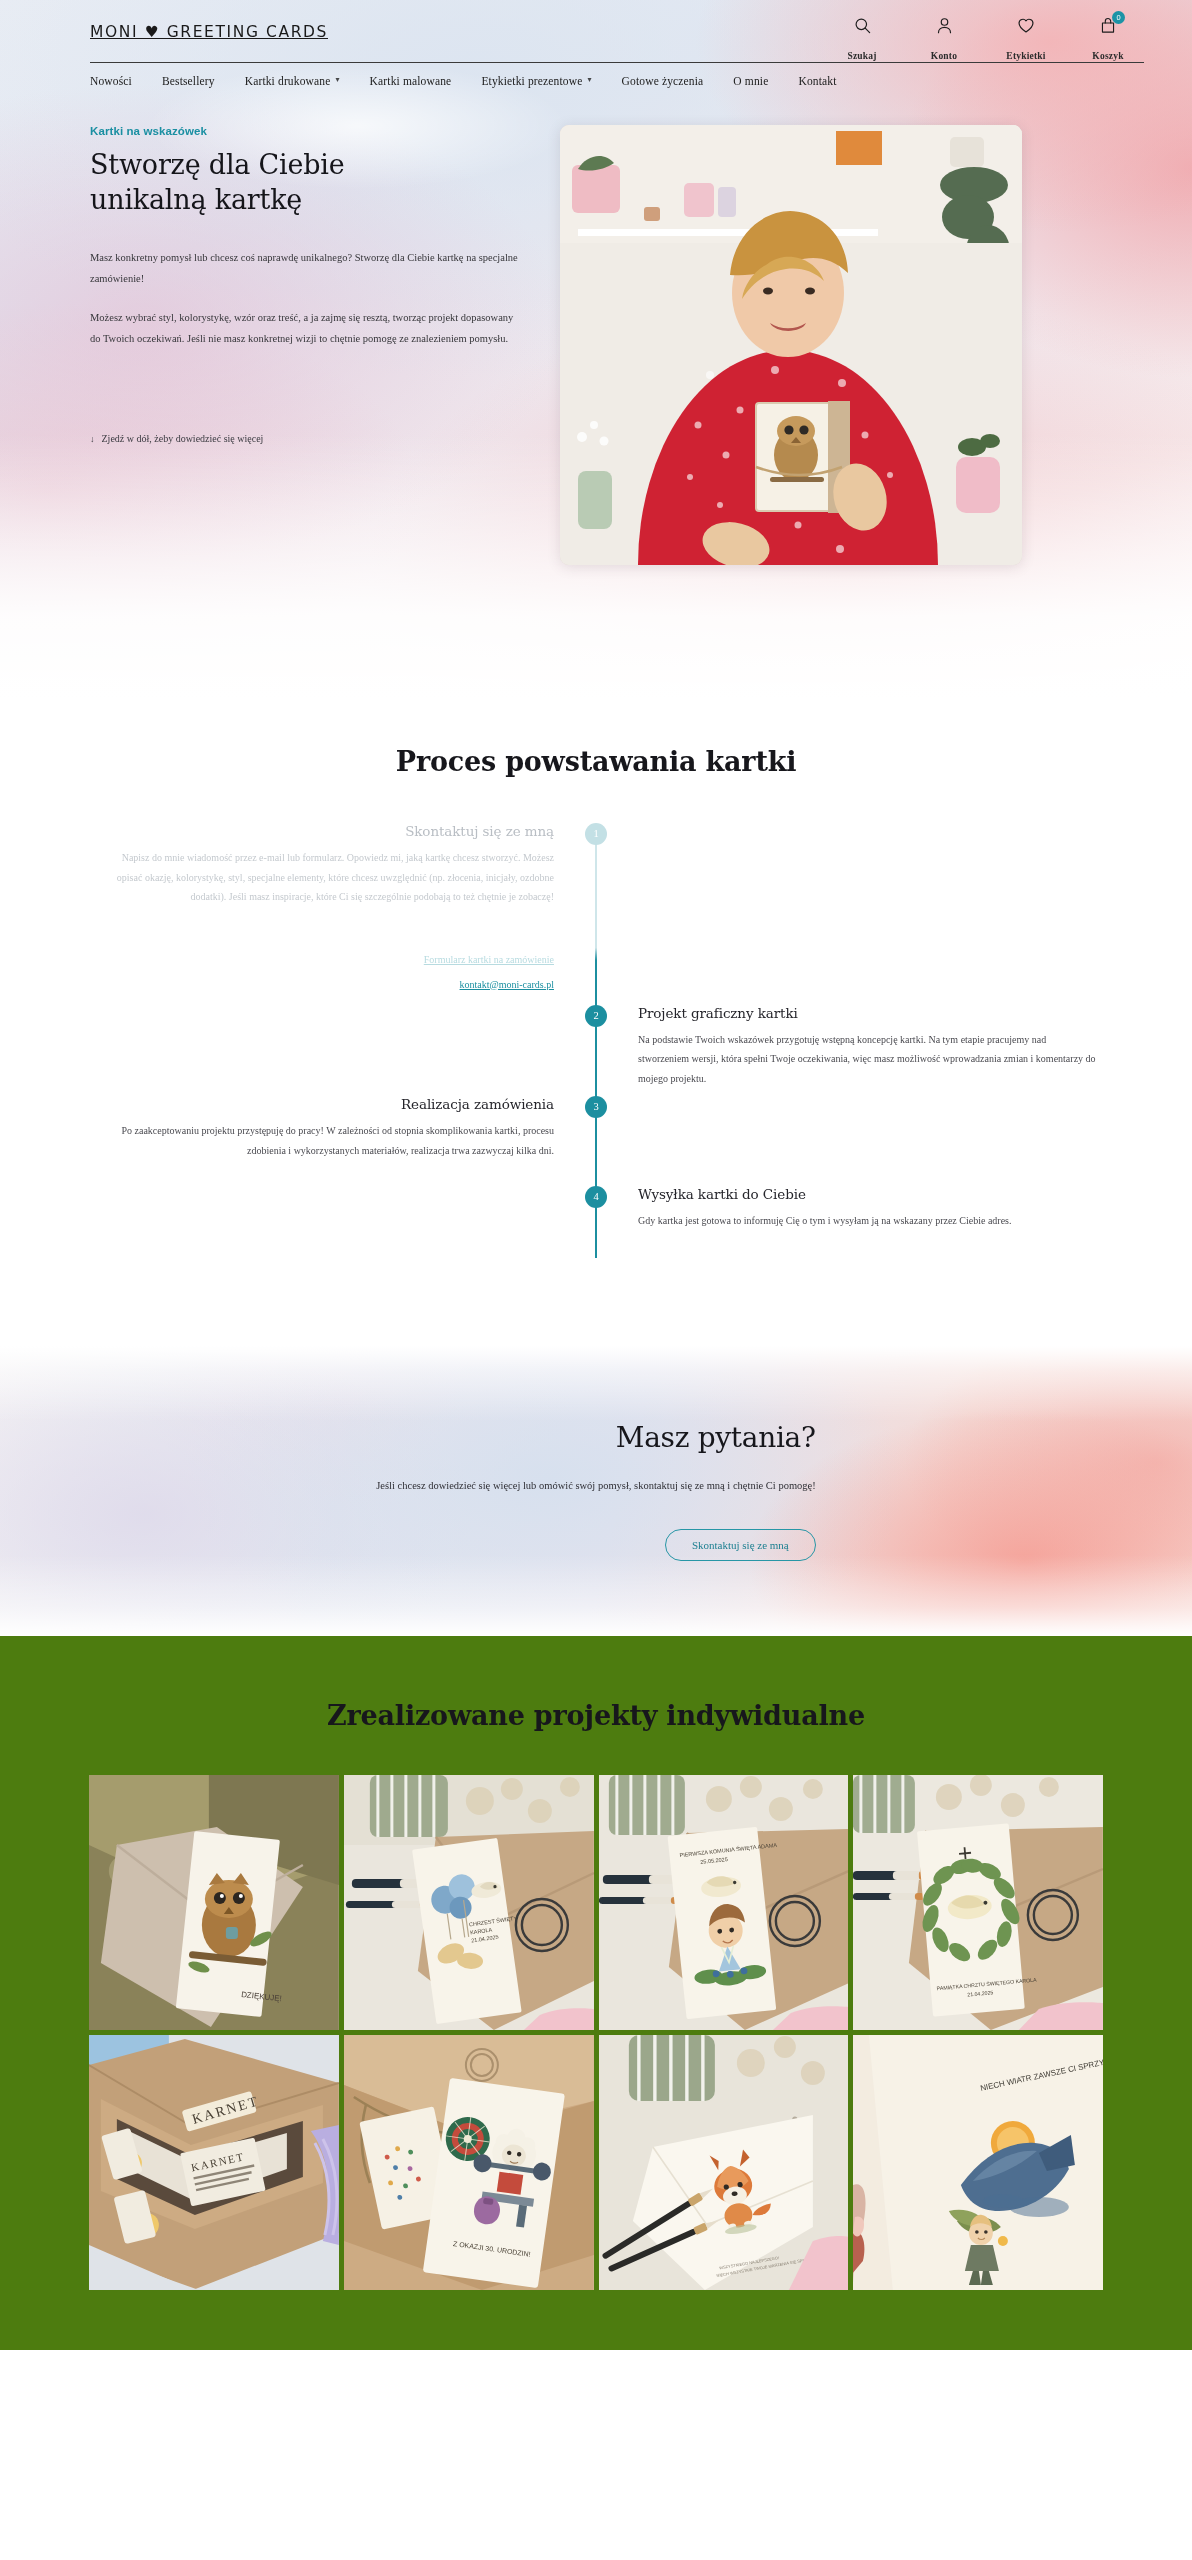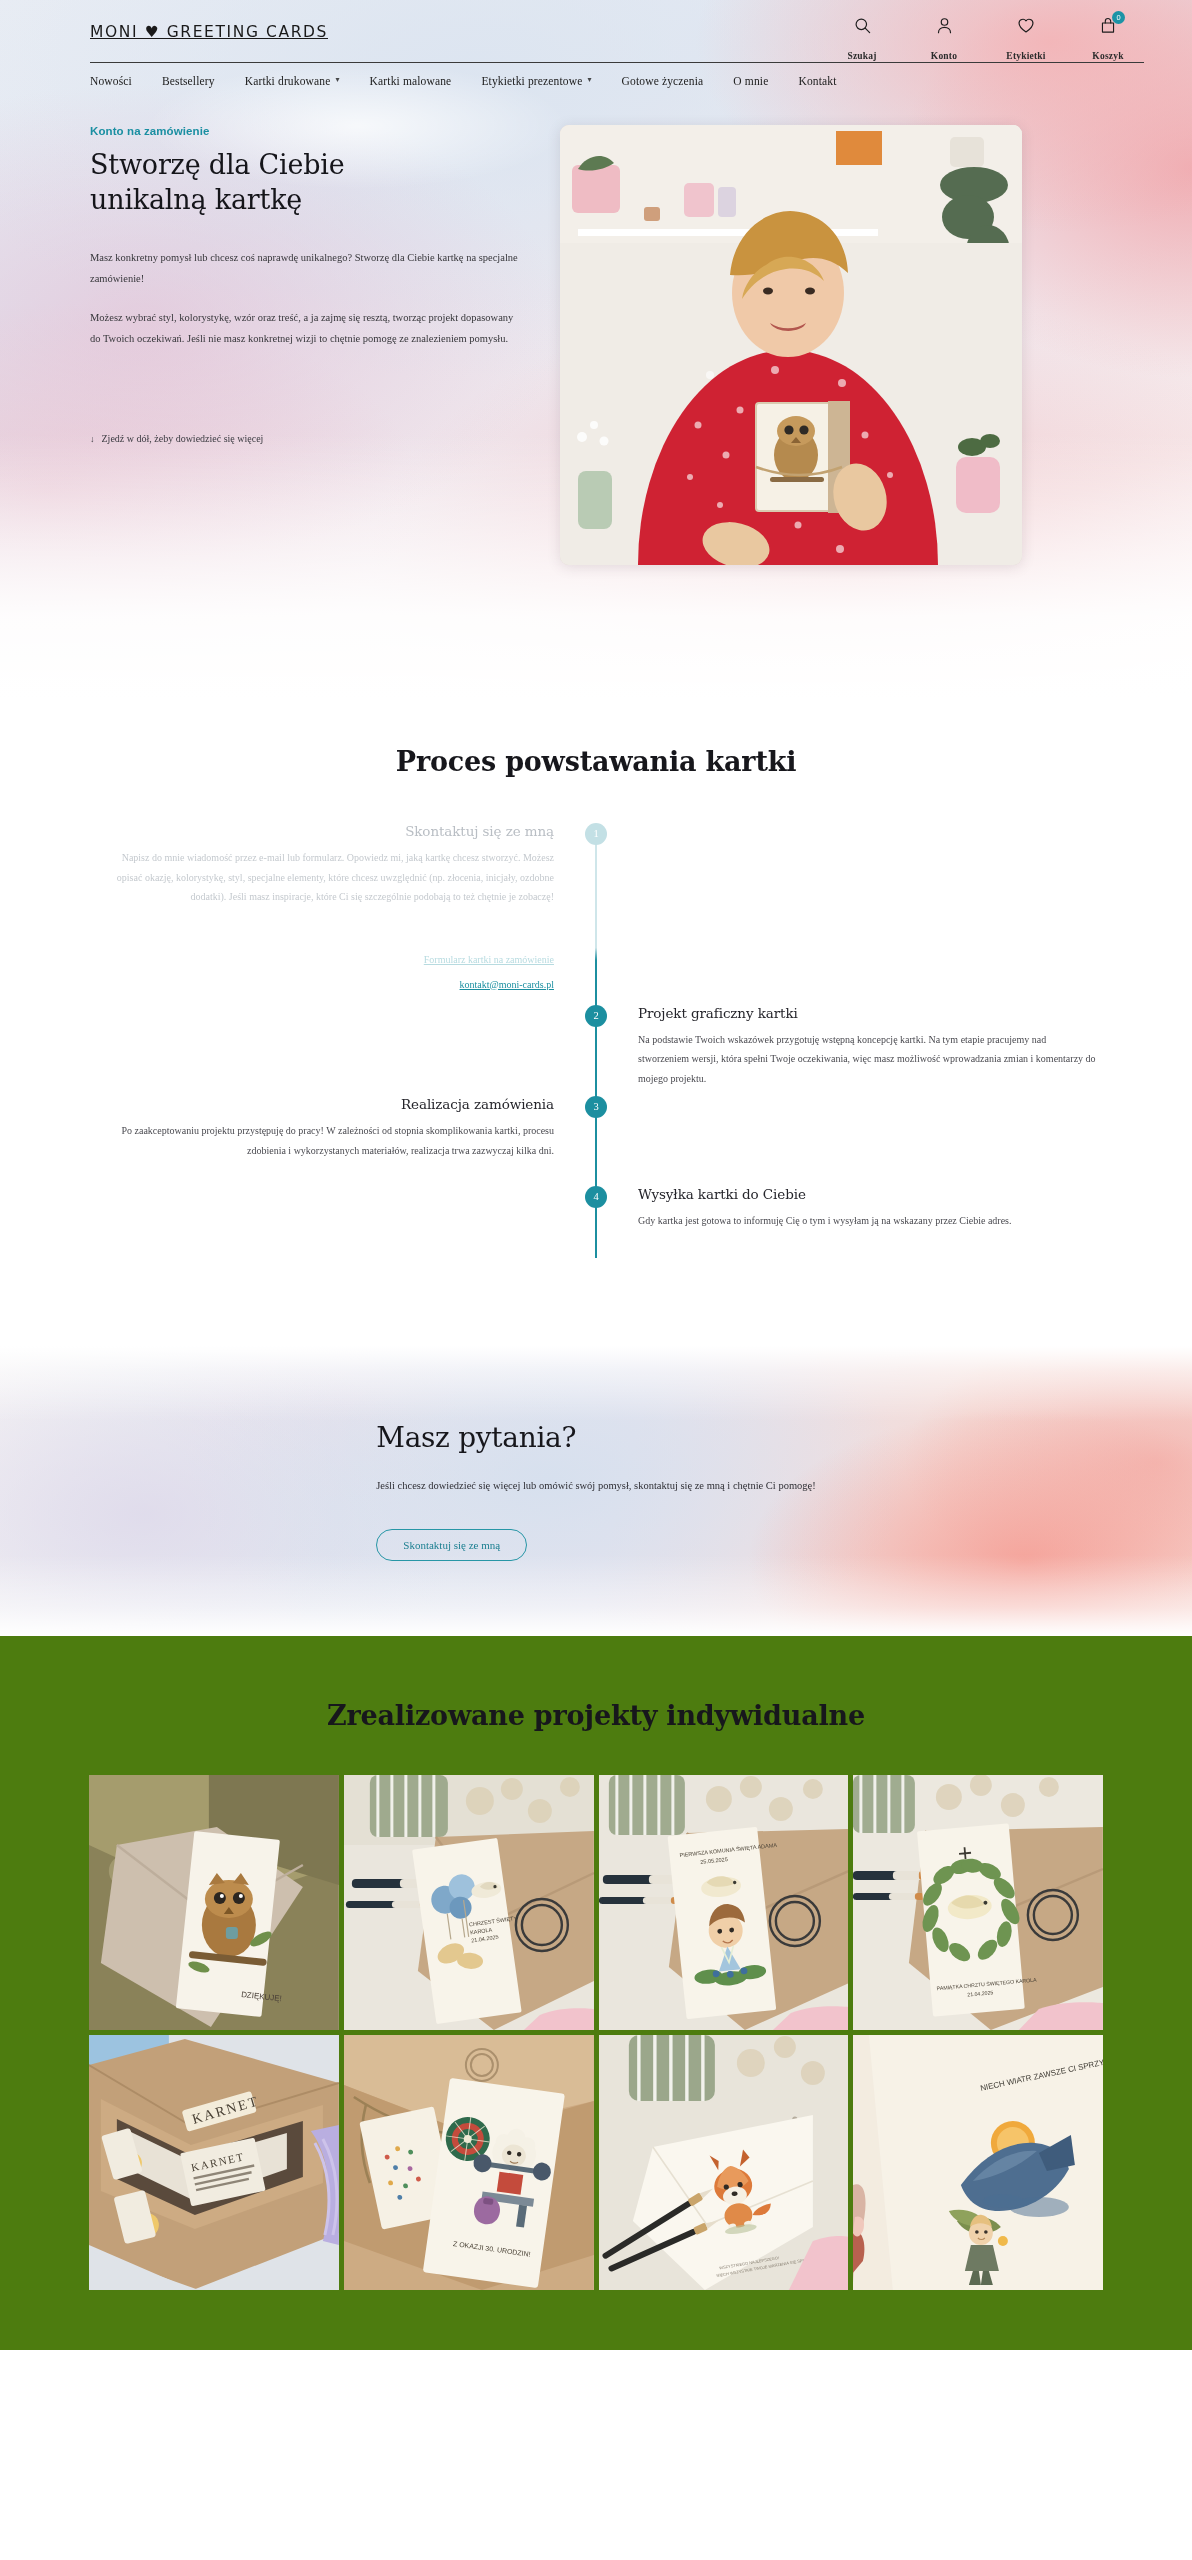--- a/index.html
+++ b/index.html
@@ -193,21 +193,21 @@
       radial-gradient(ellipse 460px 250px at 12% 58%, rgba(221,216,234,.8), rgba(221,216,234,0) 72%),
       radial-gradient(ellipse 300px 150px at 30% 18%, rgba(236,226,236,.7), rgba(236,226,236,0) 72%),
       linear-gradient(105deg, #f4f2f4 0%, #e2e7f0 30%, #e6e3ee 52%, #f4dcd8 78%, #f7e2dd 100%);
   }
   .cta-wash::after {
     content: ""; position: absolute; inset: 0;
     background:
       linear-gradient(to bottom, #fff 0%, rgba(255,255,255,.55) 9%, rgba(255,255,255,0) 26%),
       linear-gradient(to top, #fff 0%, rgba(255,255,255,.5) 10%, rgba(255,255,255,0) 28%);
   }
-  .cta-inner { position: relative; text-align: left; }
+  .cta-inner { position: relative; text-align: right; }
   .cta-title {
     font-family: "DejaVu Serif", serif;
     font-size: 28px; font-weight: 400; color: #17171c;
     margin-bottom: 26px; letter-spacing: -.3px;
   }
   .cta-sub {
     font-family: "Liberation Serif", serif;
     font-size: 10.5px; color: #2f2f35; margin-bottom: 38px;
   }
   .cta-btn {
@@ -310,21 +310,21 @@
     <a href="#">
         <span>O mnie</span>
       </a>
     <a href="#">
         <span>Kontakt</span>
       </a>
   </nav>
 
   <div class="hero-inner">
     <div class="hero-left">
-      <div class="eyebrow">Konto na zamówienie</div>
+      <div class="eyebrow">Kartki na wskazówek</div>
       <h1 class="hero-title">
         <span>Stworzę dla Ciebie</span><br>
         <span>unikalną kartkę</span>
       </h1>
       <p class="hero-p">Masz konkretny pomysł lub chcesz coś naprawdę unikalnego? Stworzę dla Ciebie kartkę na specjalne zamówienie!</p>
       <p class="hero-p">Możesz wybrać styl, kolorystykę, wzór oraz treść, a ja zajmę się resztą, tworząc projekt dopasowany do Twoich oczekiwań. Jeśli nie masz konkretnej wizji to chętnie pomogę ze znalezieniem pomysłu.</p>
       <a class="scroll-link" href="#proces">
         <span class="arrow">↓</span>
         <span>Zjedź w dół, żeby dowiedzieć się więcej</span>
       </a>

